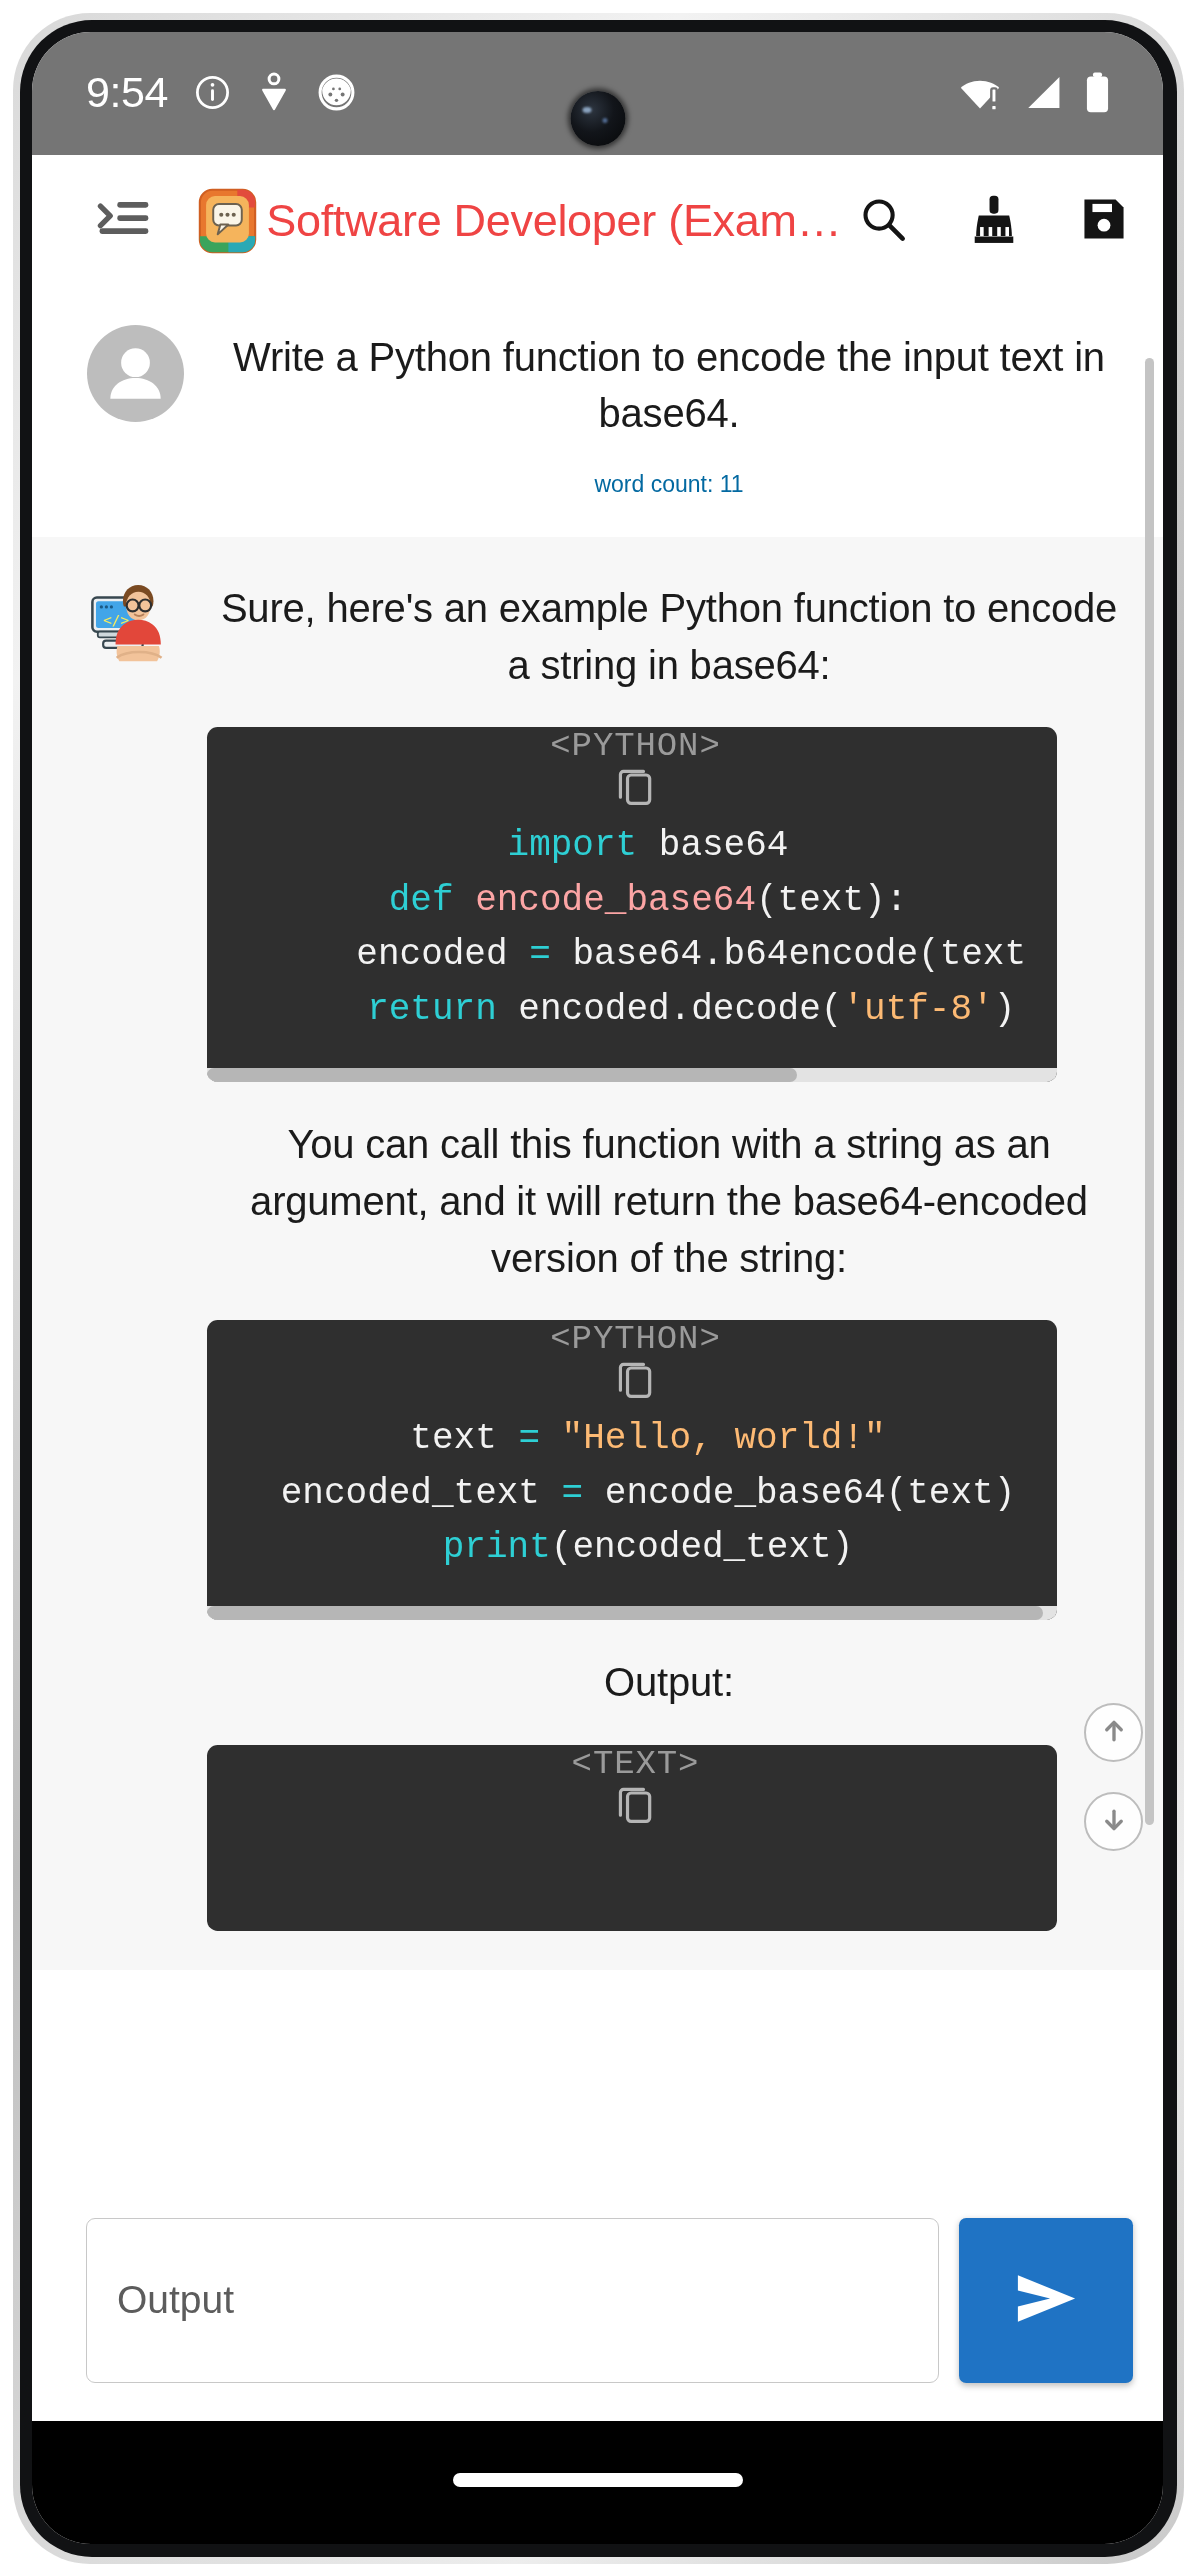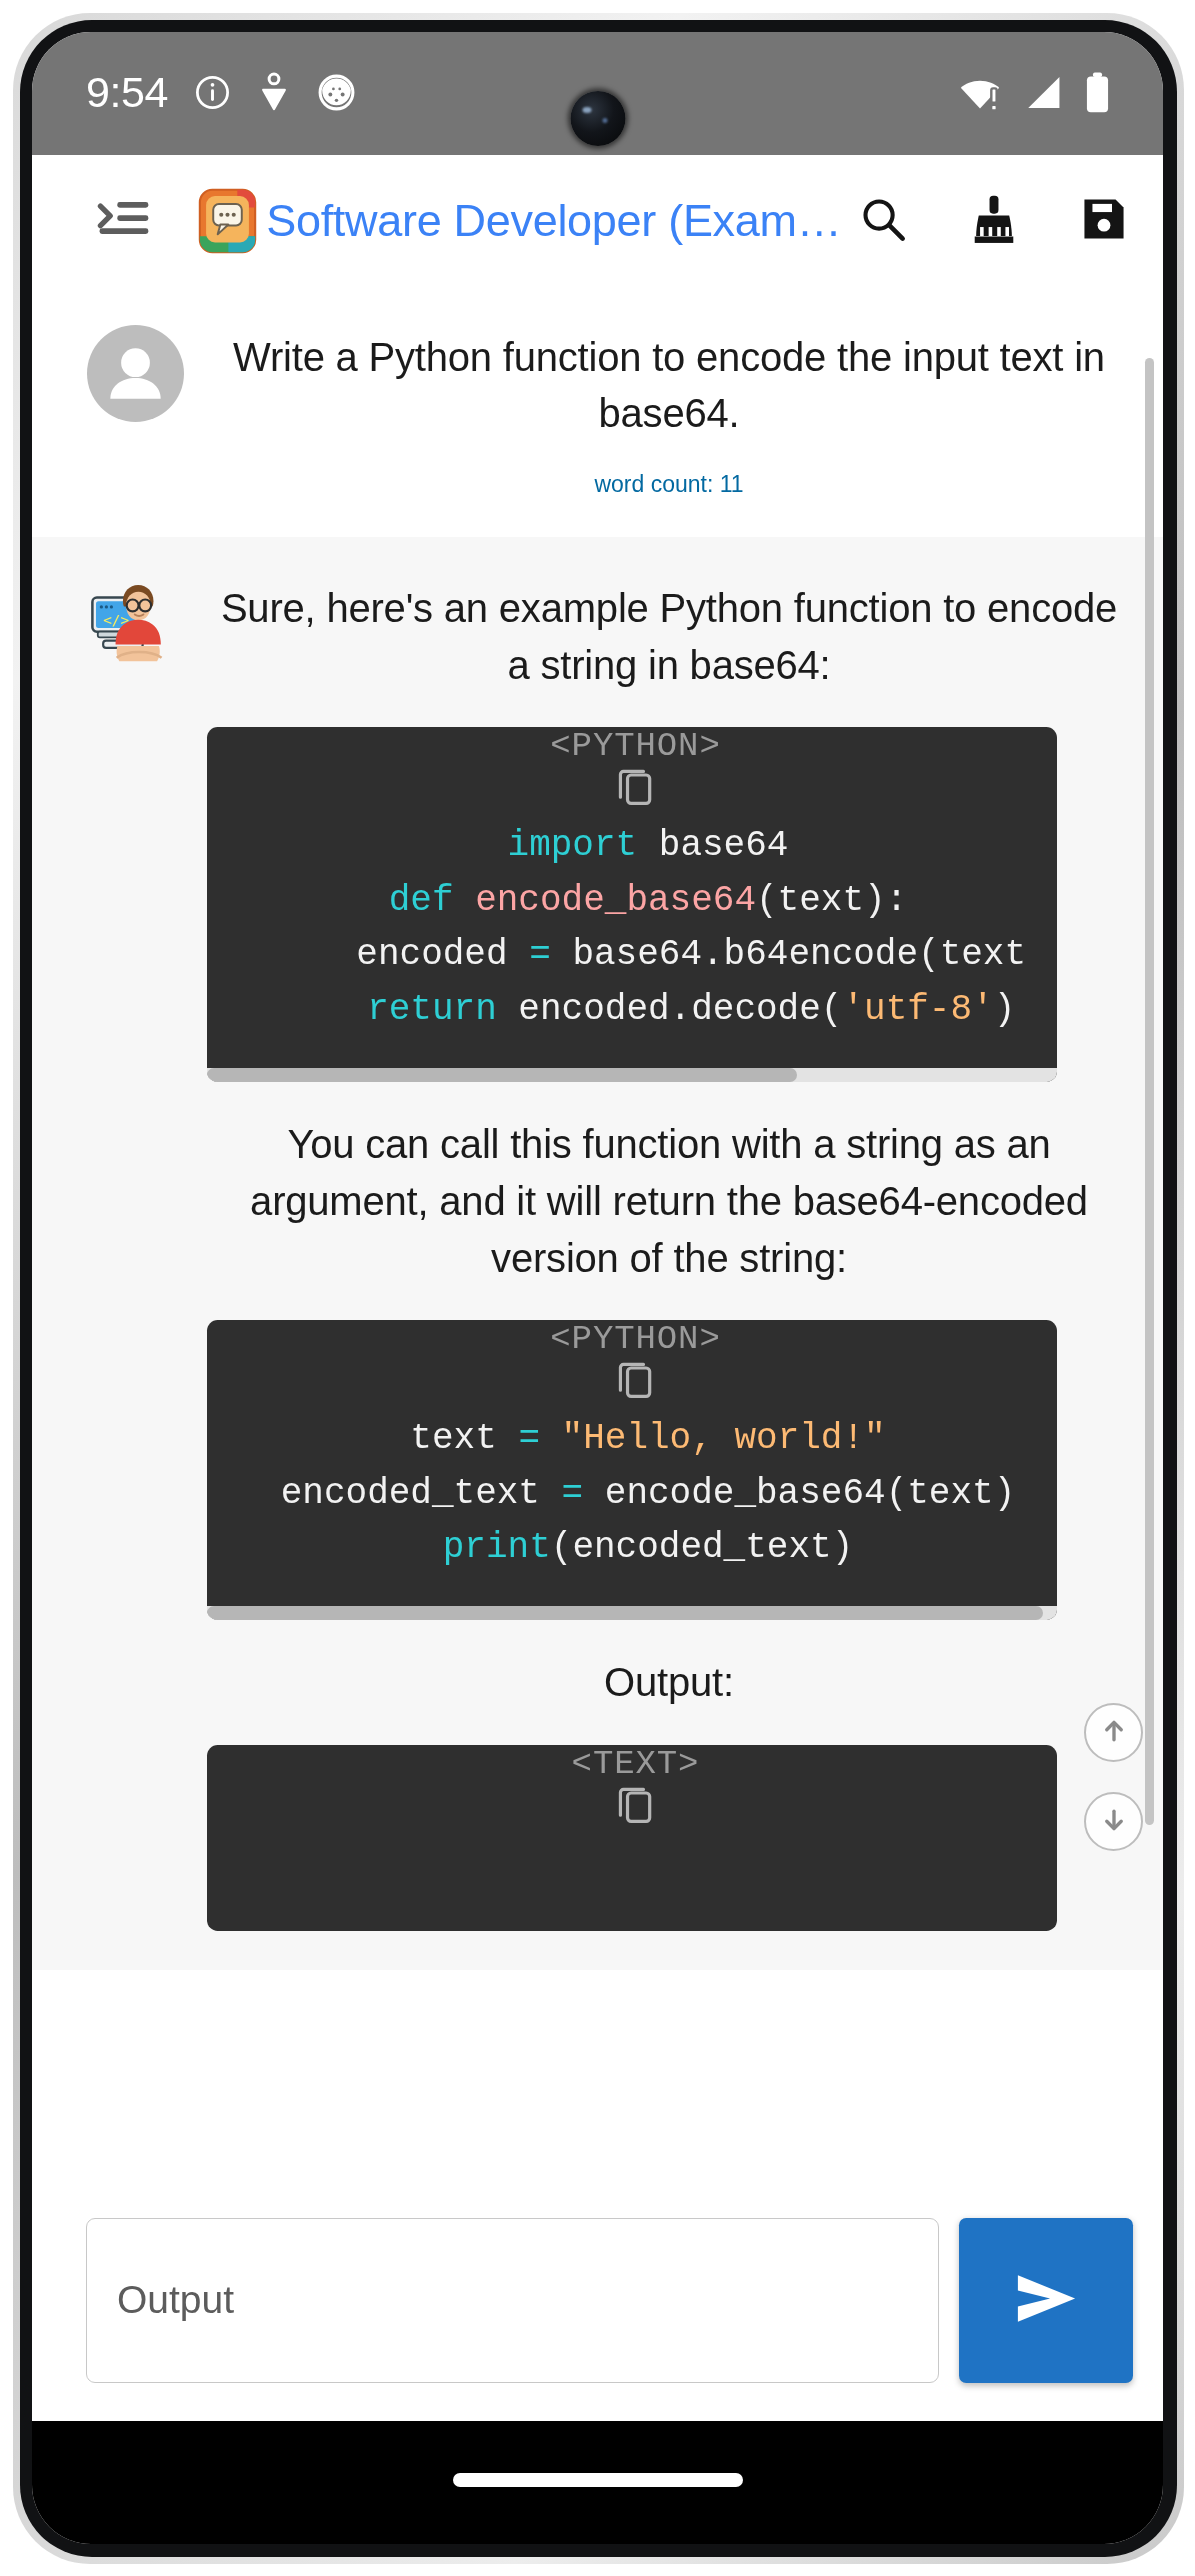--- a/index.html
+++ b/index.html
@@ -107,21 +107,21 @@
   .appbar-menu { flex: 0 0 auto; cursor: pointer; }
   .appbar-app-icon {
     flex: 0 0 auto;
     width: 59px; height: 66px;
     margin-left: 47px;
     position: relative;
   }
   .appbar-title {
     flex: 1 1 auto;
     font-size: 45px;
-    color: #3b82f6;
+    color: #ef4444;
     white-space: nowrap;
     overflow: hidden;
     text-overflow: clip;
     margin-left: 1.8px;
     max-width: 590px;
     letter-spacing: -0.3px;
   }
   .appbar-actions {
     flex: 0 0 auto;
     display: flex; align-items: center; gap: 61px;

